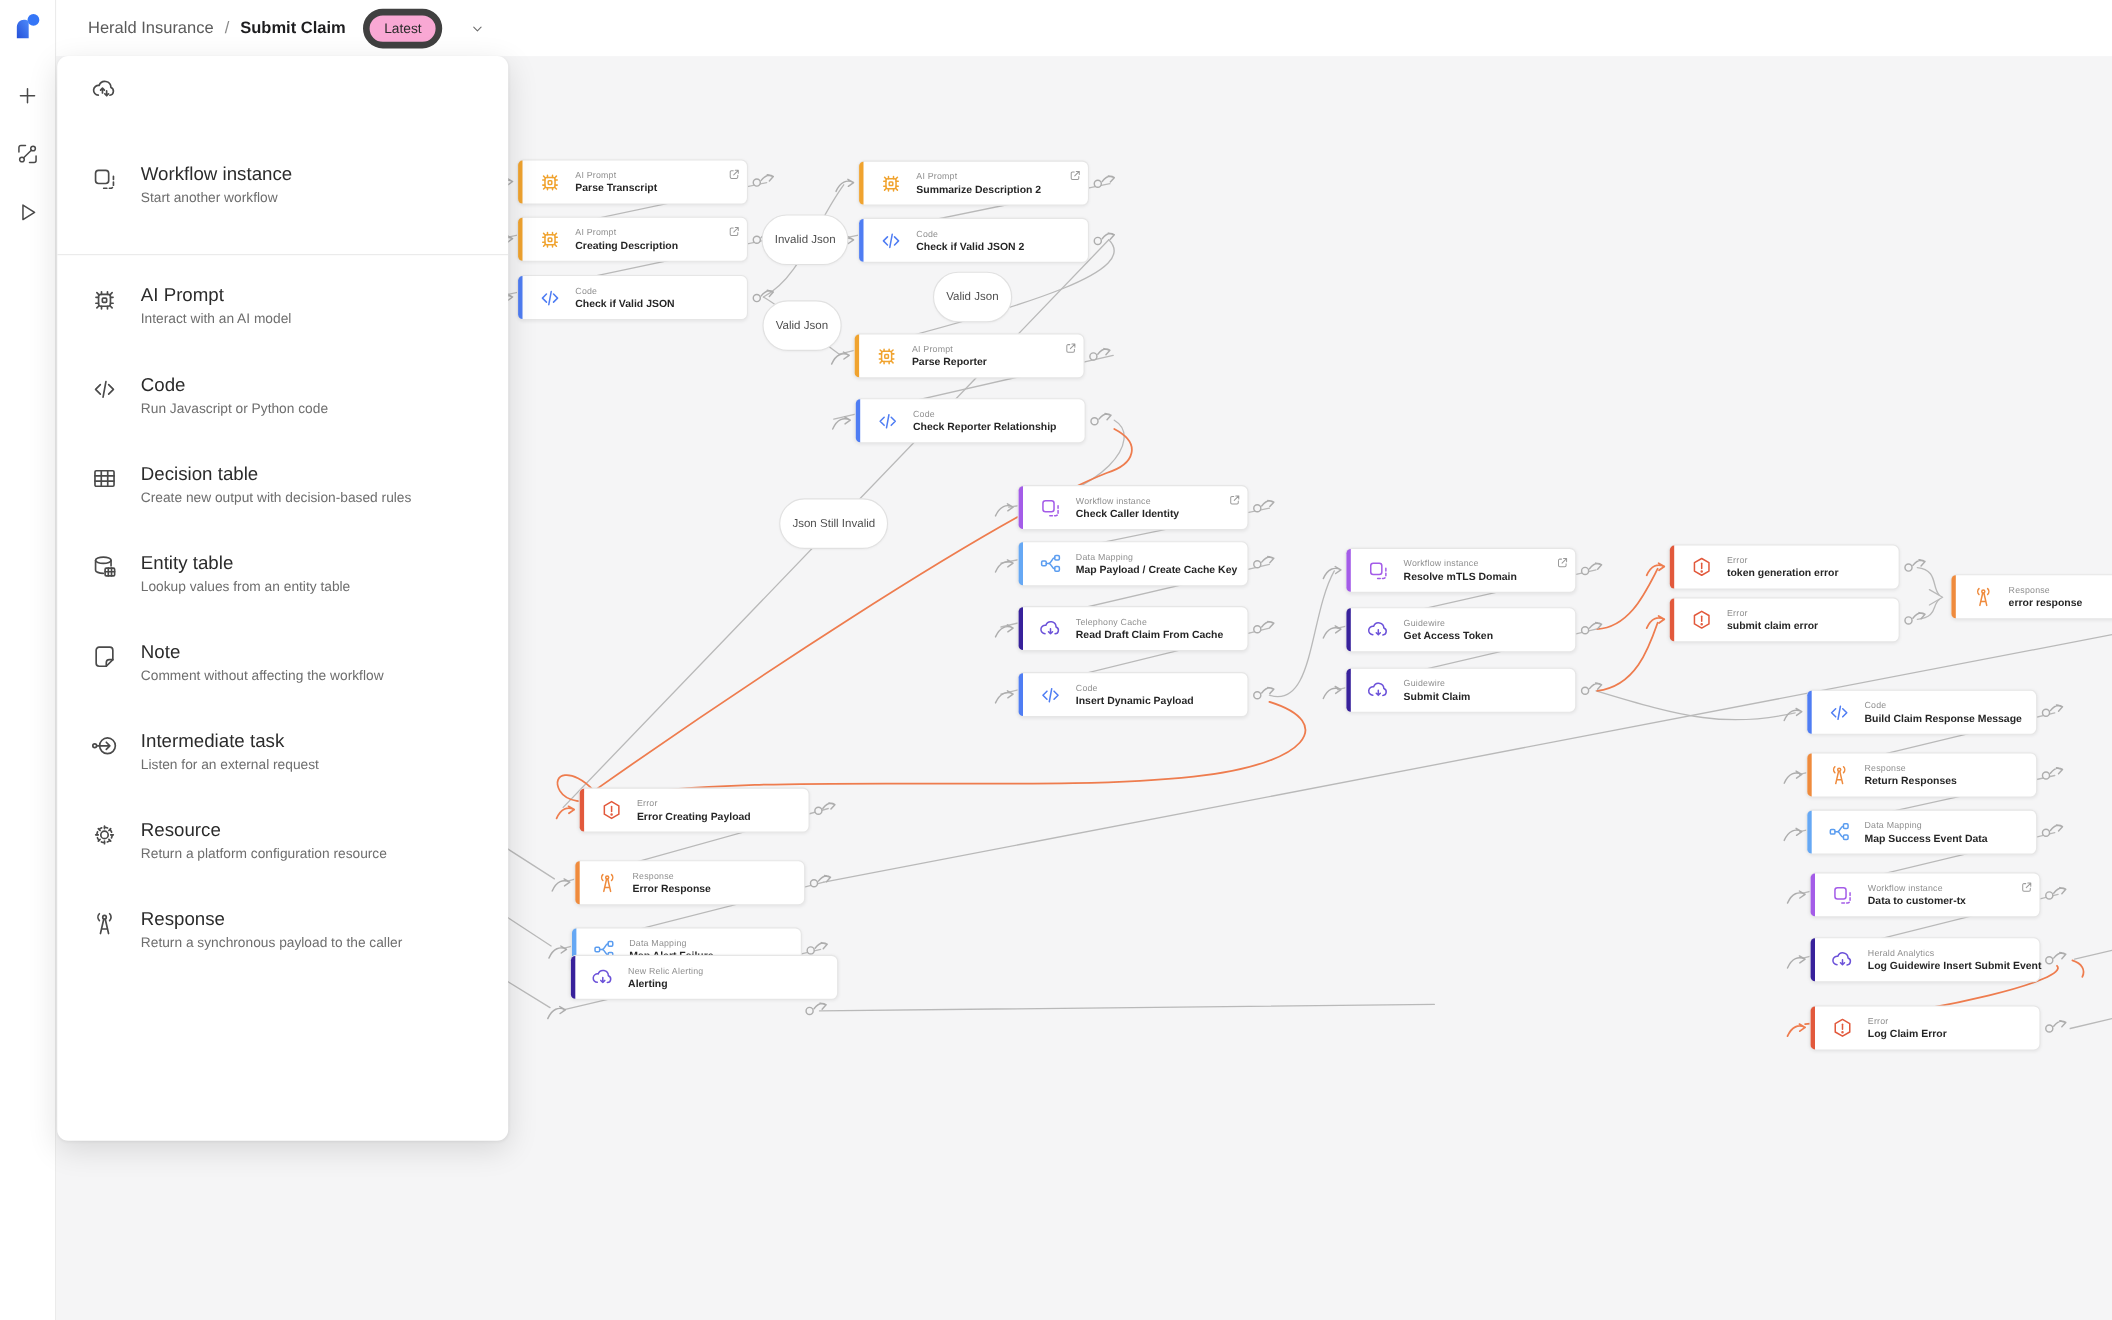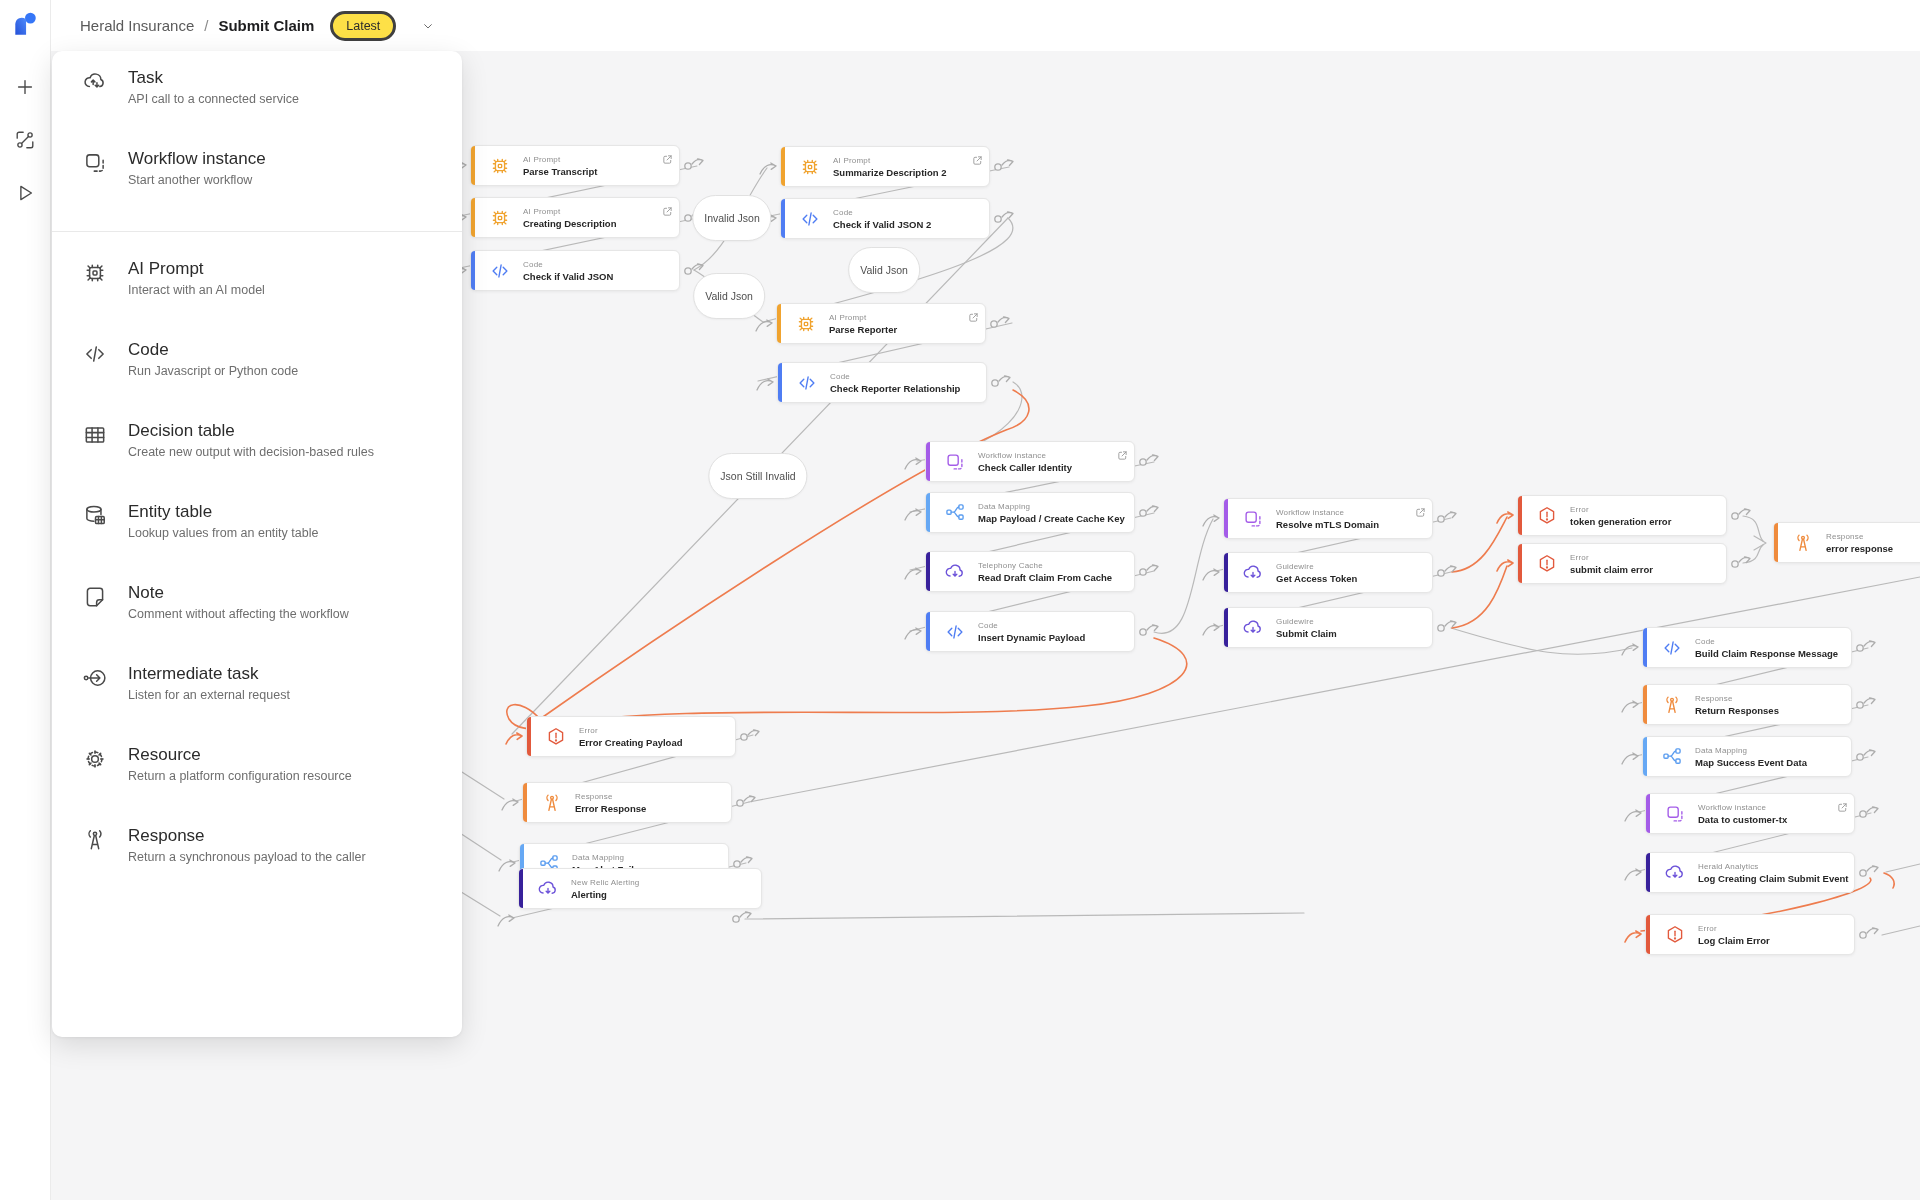--- a/index.html
+++ b/index.html
@@ -455,21 +455,21 @@
           </svg></span>
       </div>
       <div class="node" style="left: 1645px; top: 852px; width: 210px;">
         <span class="bar" style="background:#38219b"></span>
         <span class="nicon" style="color:#6c52d9"><svg viewBox="0 0 24 24">
             <path d="M6.6 16.4a4.2 4.2 0 1 1 .8-8.34A5.2 5.2 0 0 1 17.5 9.8a3.5 3.5 0 0 1-1 6.8"></path>
             <path d="M12 11.5v5m0 0-2-2m2 2 2-2"></path>
           </svg></span>
         <span class="ntext">
           <span class="ntype">Herald Analytics</span>
-          <span class="ntitle">Log Creating Claim Submit Event</span>
+          <span class="ntitle">Log Guidewire Insert Submit Event</span>
         </span>
       </div>
       <div class="node" style="left: 1645px; top: 914px; width: 210px;">
         <span class="bar" style="background:#e2593c"></span>
         <span class="nicon" style="color:#e2593c"><svg viewBox="0 0 24 24">
             <path d="m12 3 7.2 4.15v8.3L12 19.6l-7.2-4.15v-8.3Z"></path>
             <path d="M12 7.8v5"></path>
             <circle cx="12" cy="15.8" r="0.5" fill="currentColor"></circle>
           </svg></span>
         <span class="ntext">
@@ -524,21 +524,21 @@
           <span class="ntitle">Alerting</span>
         </span>
       </div>
     </div>
 </div>
 
 <div class="header">
   <span class="crumb">Herald Insurance</span>
   <span class="crumb-sep">/</span>
   <span class="crumb current">Submit Claim</span>
-  <button class="ver-badge" style="border:3px solid #404040;background:#fde047;">Latest</button>
+  <button class="ver-badge" style="border:6px solid #404040;background:#f9a8d4;">Latest</button>
   <span class="ver-chevron" id="ver-chevron"><svg viewBox="0 0 24 24">
         <path d="m7 10 5 5 5-5"></path>
       </svg></span>
 </div>
 
 <div class="rail">
   <span class="logo" id="logo"><svg viewBox="0 0 26 26" style="stroke:none">
         <defs>
           <linearGradient id="lg" x1="0" y1="1" x2="1" y2="0">
             <stop offset="0" stop-color="#2450d8"></stop>
@@ -566,21 +566,20 @@
       </svg>
     </span>
 </div>
 
 <div class="panel" id="palette">
     <div class="pal-item">
       <span class="picon"><svg viewBox="0 0 24 24">
           <path d="M6.8 16.2a4.1 4.1 0 1 1 .7-8.16A5.1 5.1 0 0 1 17.4 9.7a3.4 3.4 0 0 1-.9 6.5"></path>
           <path d="M10.3 14.3v-4m0 0L8.7 11.9m1.6-1.6 1.6 1.6M13.8 12.6v4m0 0-1.6-1.6m1.6 1.6 1.6-1.6"></path>
         </svg></span>
-      <span><span class="ptitle">Task</span><div class="pdesc">API call to a connected service</div></span>
     </div>
     <div class="pal-item">
       <span class="picon"><svg viewBox="0 0 24 24">
           <rect x="4.5" y="4.5" width="11" height="11" rx="2.5"></rect>
           <path d="M19.5 9.5v7.5a2.5 2.5 0 0 1-2.5 2.5H9.5" stroke-dasharray="2.6 2.2"></path>
         </svg></span>
       <span><span class="ptitle">Workflow instance</span><div class="pdesc">Start another workflow</div></span>
     </div>
     <div class="pal-divider"></div>
     <div class="pal-item">

